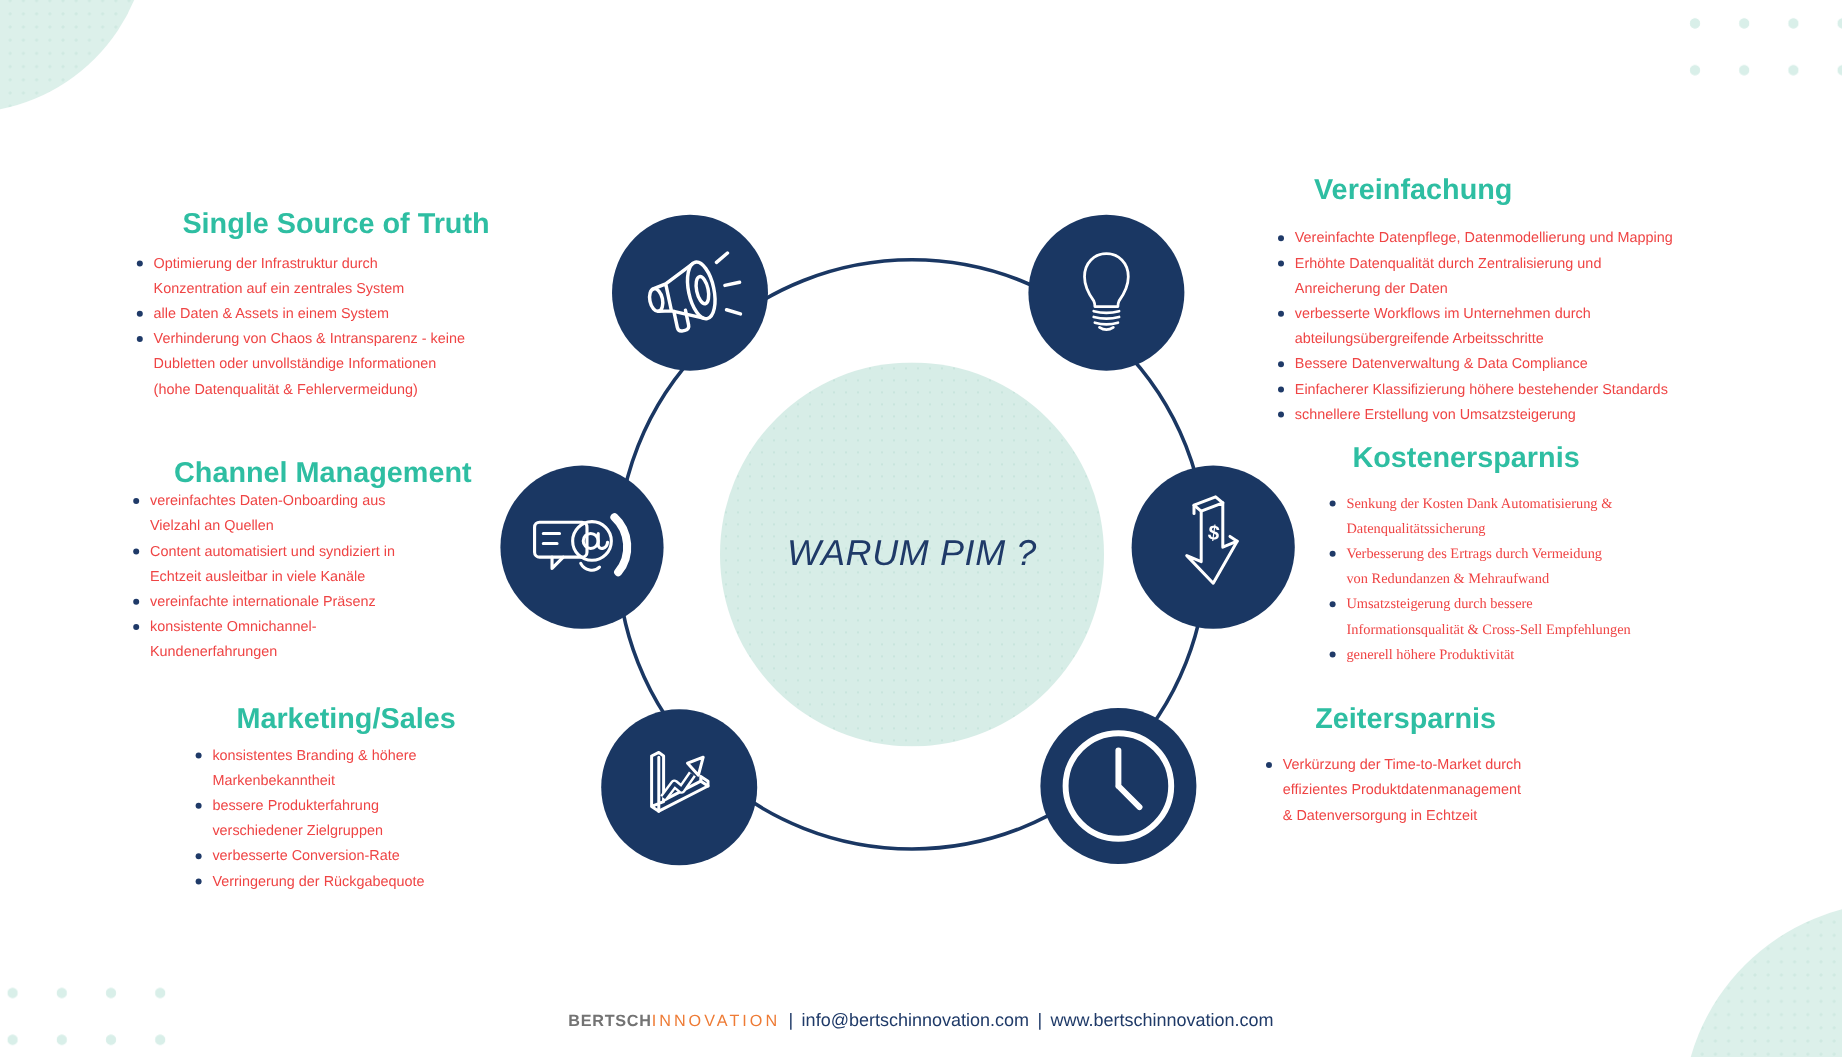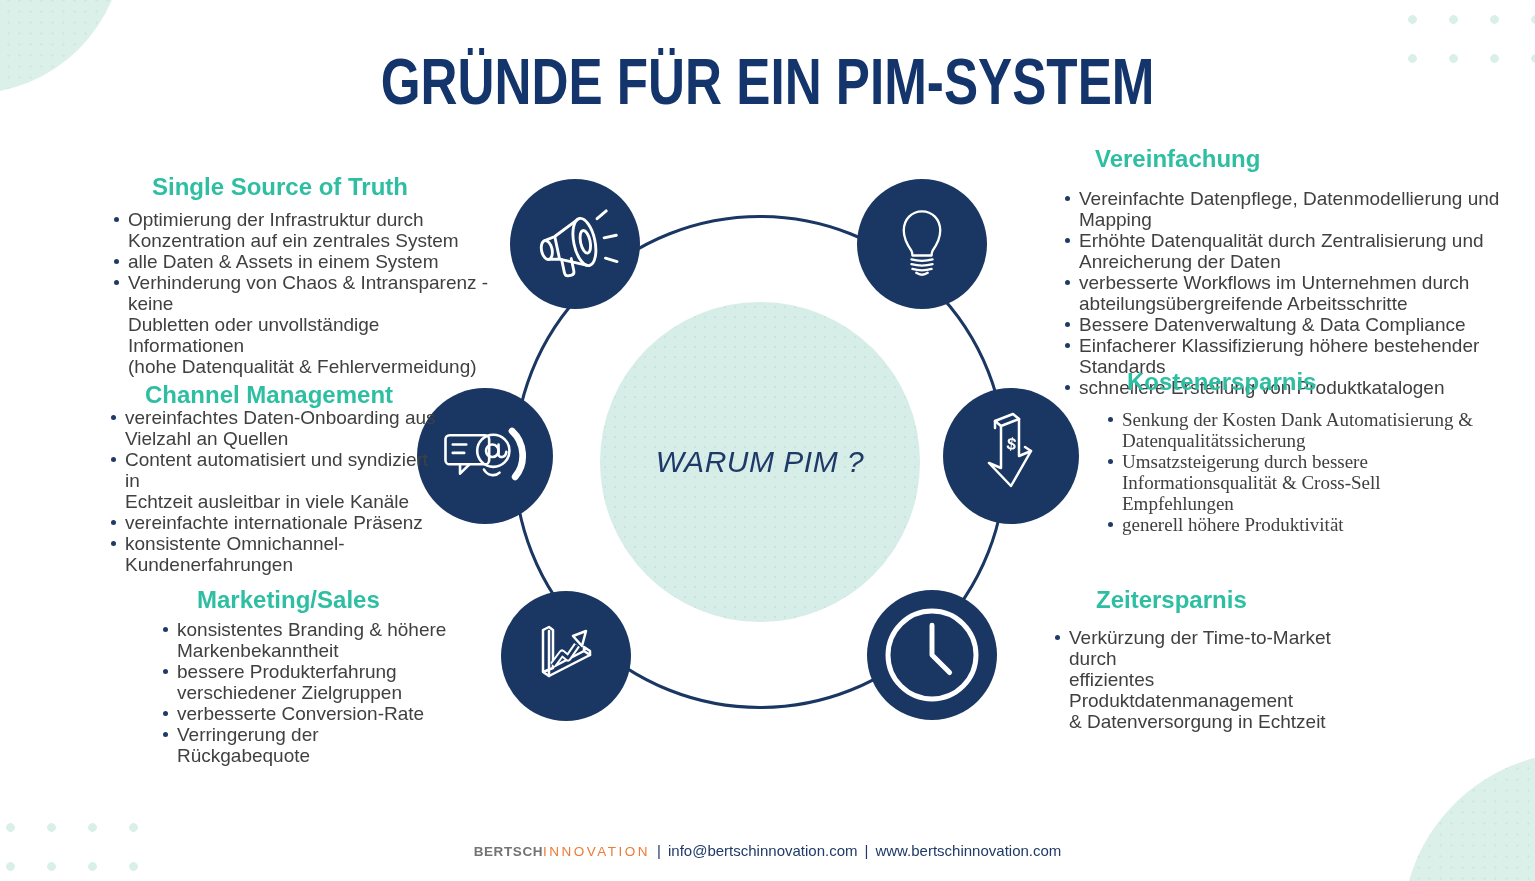--- a/index.html
+++ b/index.html
@@ -39,22 +39,22 @@
 
   
   .heading{position:absolute;font-size:24px;font-weight:bold;color:#2EBEA2;white-space:nowrap;z-index:3;line-height:24px;}
   #h-ssot{left:152px;top:175px;}
   #h-channel{left:145px;top:383px;}
   #h-marketing{left:197px;top:588px;text-align:center;}
   #h-verein{left:1095px;top:147px;}
   #h-kosten{left:1127px;top:370px;}
   #h-zeit{left:1096px;top:588px;}
 
-  .blist{position:absolute;margin:0;padding:0;list-style:none;font-size:19px;line-height:21px;
-    color:#404040;z-index:3;}
+  .blist{position:absolute;margin:0;padding:0;list-style:none;font-size:12px;line-height:21px;
+    color:#ef4444;z-index:3;}
   .blist li{position:relative;padding-left:17px;white-space:pre-line;}
   .blist li::before{content:"";position:absolute;left:3px;top:8px;width:5px;height:5px;
     border-radius:50%;background:#1F3A68;}
   #l-ssot{left:111px;top:209px;width:380px;}
   #l-channel{left:108px;top:407px;width:330px;}
   #l-marketing{left:160px;top:619px;width:290px;}
   #l-verein{left:1062px;top:188px;width:470px;}
   #l-kosten{left:1105px;top:409px;width:390px;font-family:Liberation Serif, serif;}
   #l-zeit{left:1052px;top:627px;width:320px;}
 
@@ -68,23 +68,20 @@
 </head>
 <body>
 
 <div class="canvas">
 
   <div class="mint-circle tl"></div>
   <div class="mint-circle br"></div>
   <div class="dots tr"></div>
   <div class="dots bl"></div>
 
-  <div class="title-wrap">
-    <span class="title">GRÜNDE FÜR EIN PIM-SYSTEM</span>
-  </div>
 
   <div class="ring"></div>
   <div class="center-circle">
     <span class="center-label">WARUM PIM ?</span>
   </div>
 
   <div class="icon-circle" id="c-mega">
     <svg width="96" height="96" viewBox="0 0 100 100">
       <g stroke="#fff" fill="none" stroke-width="3" stroke-linecap="round" stroke-linejoin="round" transform="rotate(-12 50 50)">
         <ellipse cx="20" cy="50" rx="5.5" ry="10"></ellipse>
@@ -187,27 +184,29 @@
 
   <div class="heading" id="h-verein">Vereinfachung</div>
   <ul class="blist" id="l-verein">
       <li>Vereinfachte Datenpflege, Datenmodellierung und Mapping</li>
       <li>Erhöhte Datenqualität durch Zentralisierung und
 Anreicherung der Daten</li>
       <li>verbesserte Workflows im Unternehmen durch
 abteilungsübergreifende Arbeitsschritte</li>
       <li>Bessere Datenverwaltung &amp; Data Compliance</li>
       <li>Einfacherer Klassifizierung höhere bestehender Standards</li>
-      <li>schnellere Erstellung von Produktkatalogen</li>
+      <li>schnellere Erstellung von Umsatzsteigerung</li>
     </ul>
 
   <div class="heading" id="h-kosten">Kostenersparnis</div>
   <ul class="blist" id="l-kosten">
       <li>Senkung der Kosten Dank Automatisierung &amp;
 Datenqualitätssicherung</li>
+      <li>Verbesserung des Ertrags durch Vermeidung
+von Redundanzen &amp; Mehraufwand</li>
       <li>Umsatzsteigerung durch bessere
 Informationsqualität &amp; Cross-Sell Empfehlungen</li>
       <li>generell höhere Produktivität</li>
     </ul>
 
   <div class="heading" id="h-zeit">Zeitersparnis</div>
   <ul class="blist" id="l-zeit">
       <li>Verkürzung der Time-to-Market durch
 effizientes Produktdatenmanagement
 &amp; Datenversorgung in Echtzeit</li>

